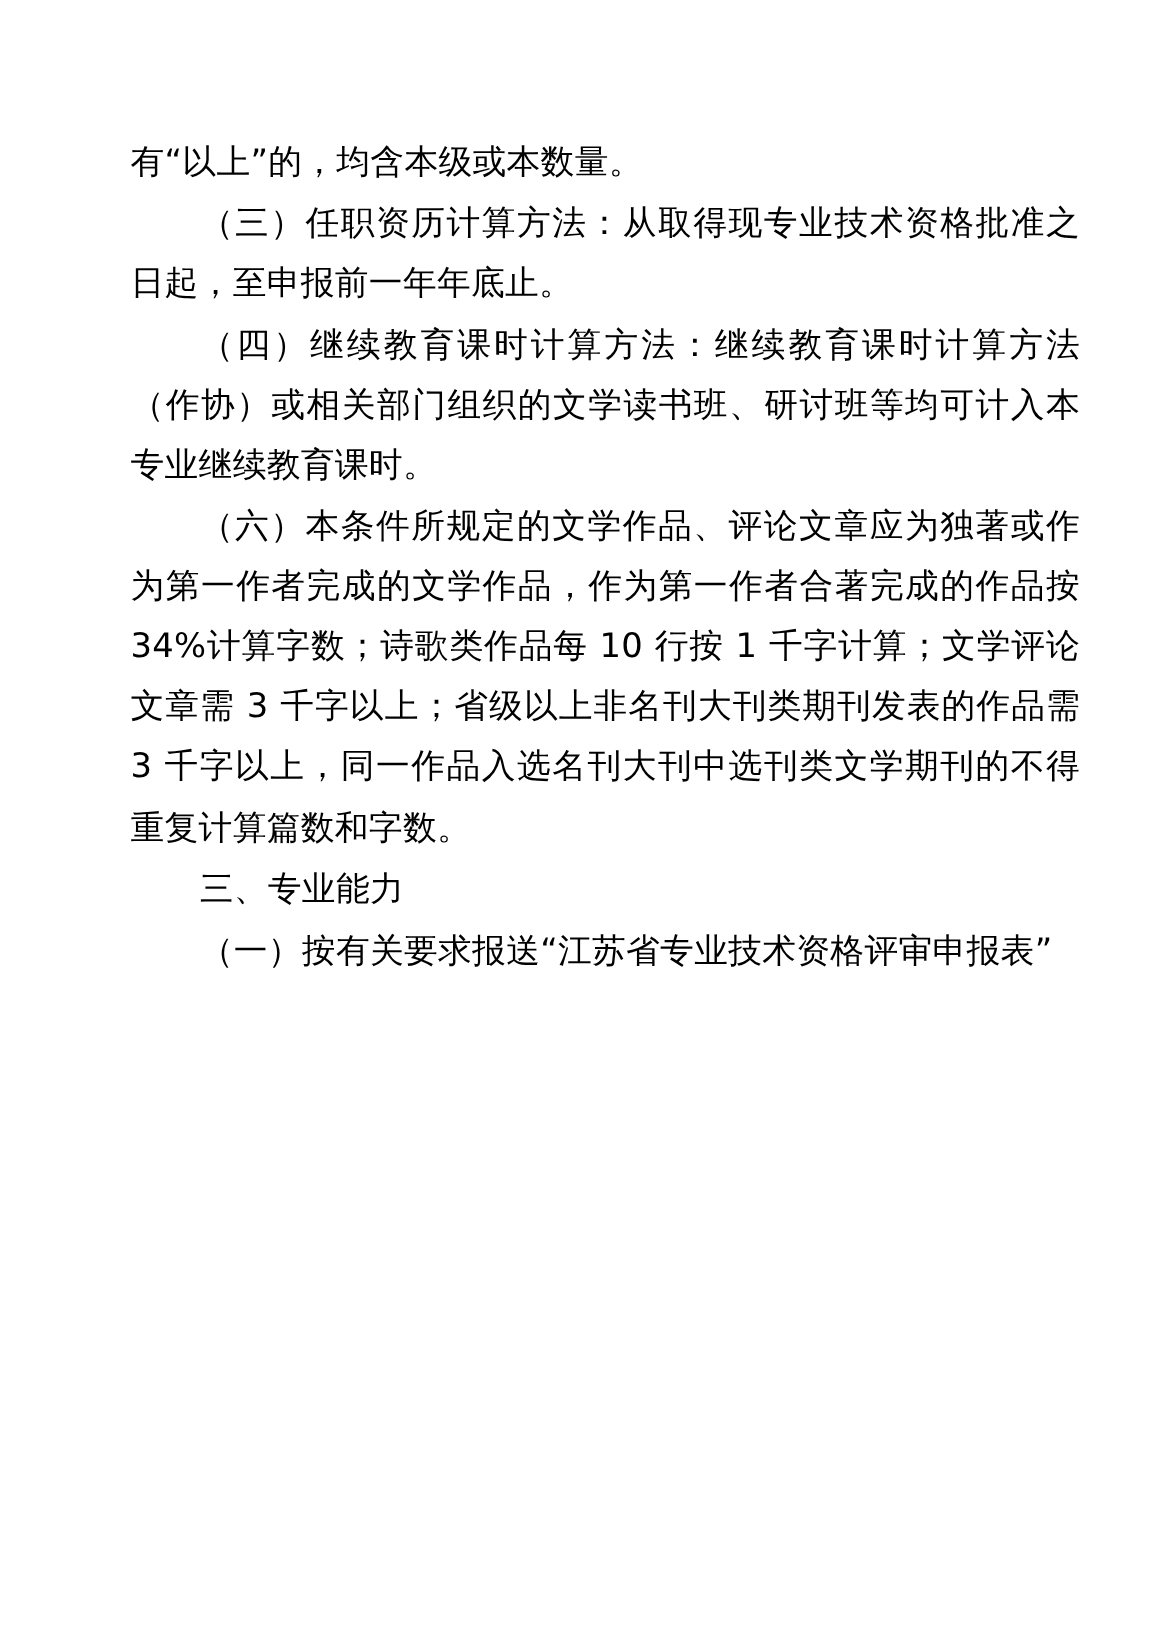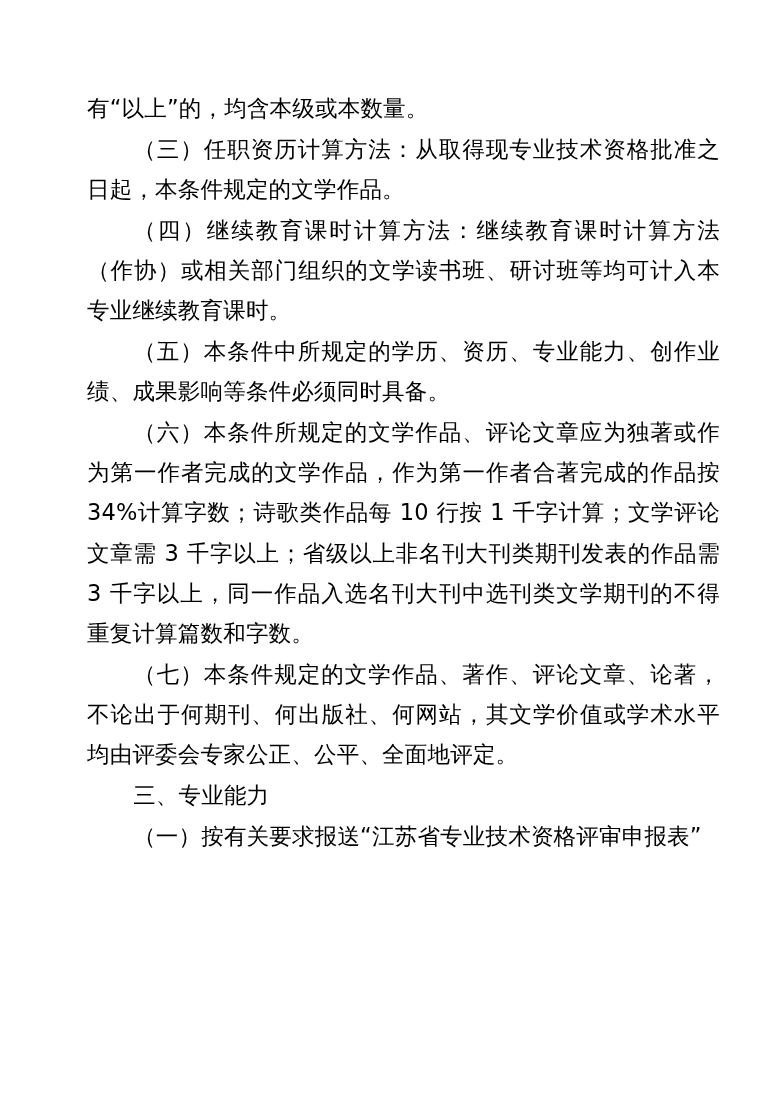--- a/index.html
+++ b/index.html
@@ -38,21 +38,19 @@
   .para.heading {
     text-indent: 2.05em;
   }
 </style>
 </head>
 <body>
 
 <div class="page">
   <div class="doc-body">
     <p class="para">有“以上”的，均含本级或本数量。</p>
-    <p class="para indent">（三）任职资历计算方法：从取得现专业技术资格批准之日起，本条件规定的文学作品。</p>
+    <p class="para indent">（三）任职资历计算方法：从取得现专业技术资格批准之日起，至申报前一年年底止。</p>
     <p class="para indent">（四）继续教育课时计算方法：继续教育课时计算方法（作协）或相关部门组织的文学读书班、研讨班等均可计入本专业继续教育课时。</p>
-    <p class="para indent">（五）本条件中所规定的学历、资历、专业能力、创作业绩、成果影响等条件必须同时具备。</p>
     <p class="para indent">（六）本条件所规定的文学作品、评论文章应为独著或作为第一作者完成的文学作品，作为第一作者合著完成的作品按 34%计算字数；诗歌类作品每 10 行按 1 千字计算；文学评论文章需 3 千字以上；省级以上非名刊大刊类期刊发表的作品需 3 千字以上，同一作品入选名刊大刊中选刊类文学期刊的不得重复计算篇数和字数。</p>
-    <p class="para indent">（七）本条件规定的文学作品、著作、评论文章、论著，不论出于何期刊、何出版社、何网站，其文学价值或学术水平均由评委会专家公正、公平、全面地评定。</p>
     <p class="para heading">三、专业能力</p>
     <p class="para indent">（一）按有关要求报送“江苏省专业技术资格评审申报表”</p>
   </div>
 </div>
 
 </body></html>

